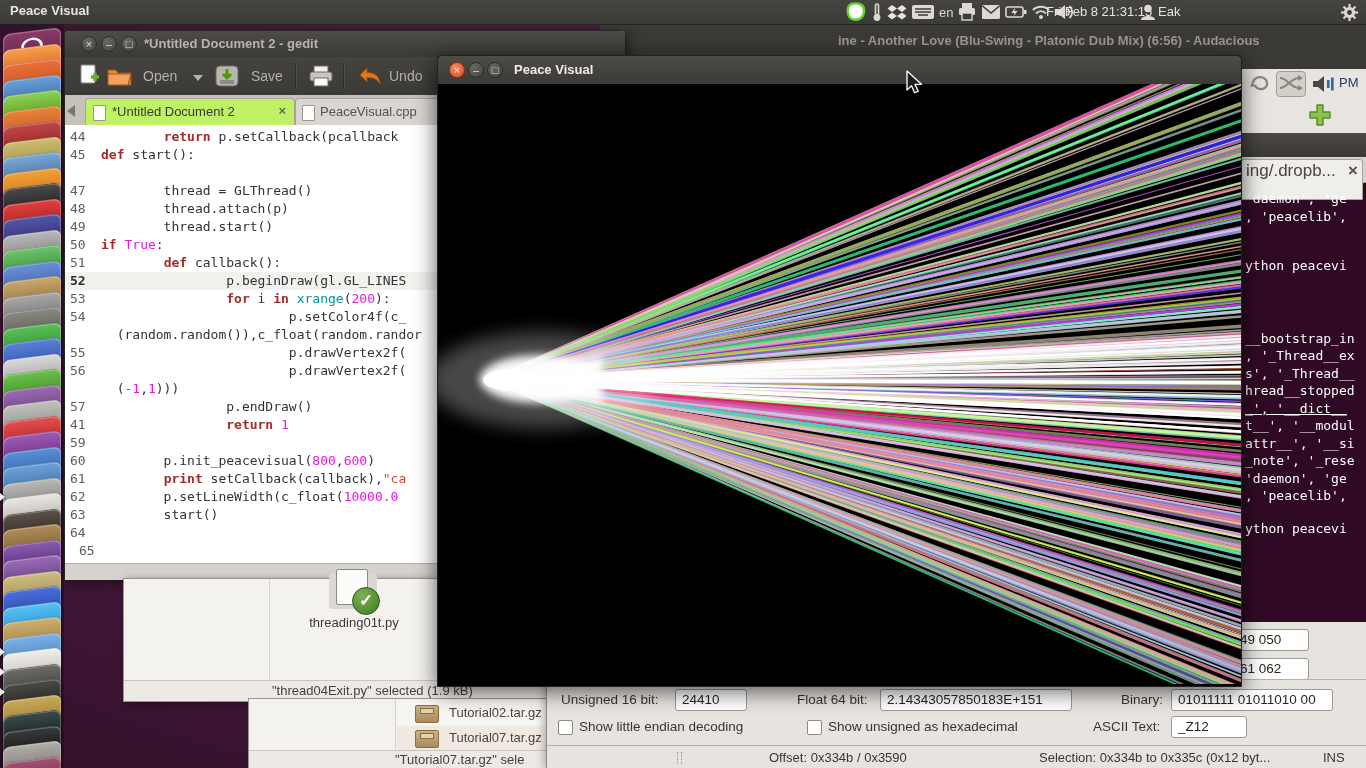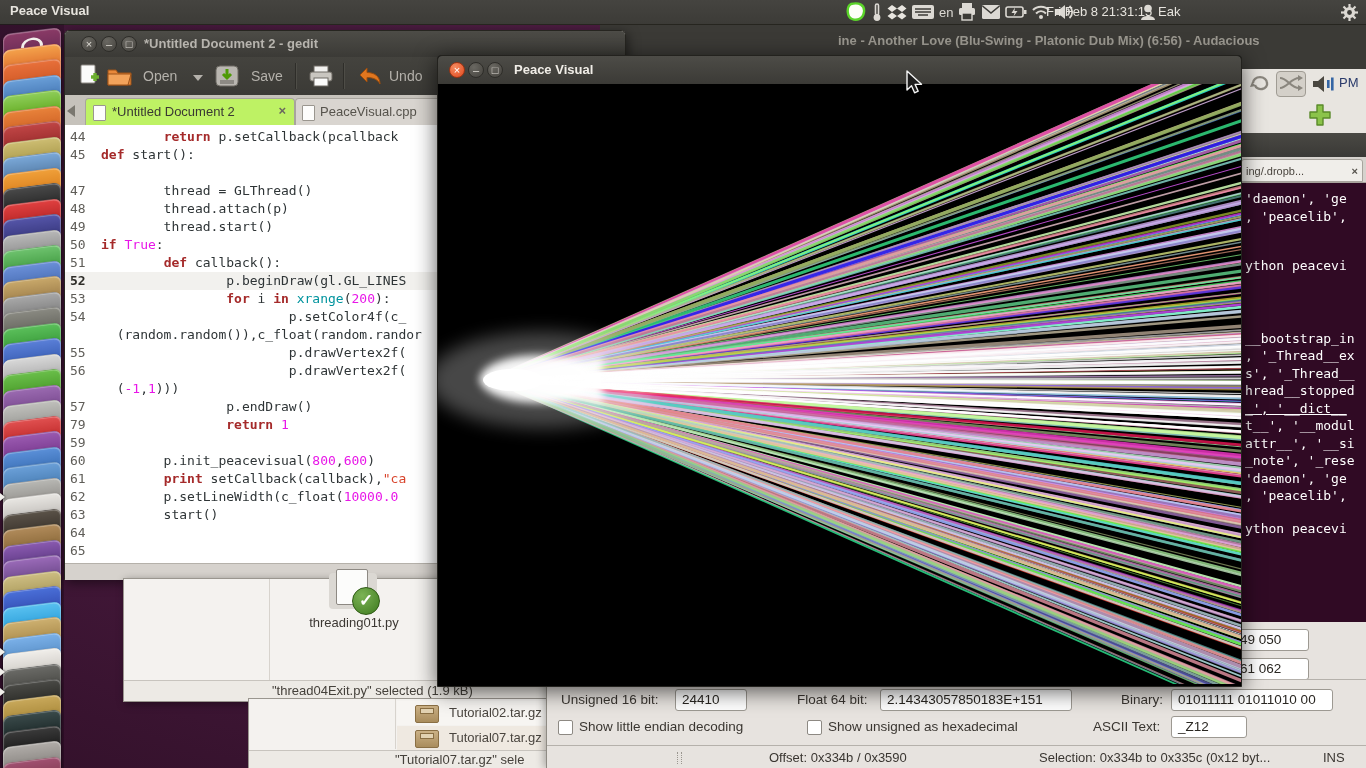--- a/index.html
+++ b/index.html
@@ -97,22 +97,22 @@
   .hex-input{position:absolute;height:22px;background:#fff;border:1px solid #9d9992;border-radius:3px;
     font-size:13.5px;color:#2a2722;font-family:"Liberation Sans",sans-serif;padding:0 0 0 6px;box-sizing:border-box;overflow:hidden;white-space:nowrap;line-height:20px;}
   .checkbox{position:absolute;width:13px;height:13px;background:#fff;border:1px solid #8d8983;border-radius:2px;}
   #hex-status{position:absolute;left:0;bottom:0;width:100%;height:23px;background:#e7e3df;border-top:1px solid #b5b1ab;font-size:13px;color:#3a3631;}
   .grip{position:absolute;top:6px;width:3px;height:12px;border-left:1px dotted #9a968f;border-right:1px dotted #9a968f;}
 
   
   #terminal{left:1240px;top:133px;width:126px;height:489px;z-index:9;background:#300a24;border-left:1px solid #262520;}
   #term-titlebar{position:absolute;left:0;top:0;width:100%;height:24px;background:linear-gradient(#4a4944,#3a3936);}
   #term-tabbar{position:absolute;left:0;top:24px;width:100%;height:25px;background:#d6d2cd;border-bottom:1px solid #a8a49d;}
-  #term-tab{position:absolute;left:0px;top:2px;width:122px;height:23px;background:#f0eeea;border:1px solid #a8a49d;border-radius:3px 3px 0 0;
-    font-size:11px;color:#4a453f;line-height:22px;padding-left:4px;box-sizing:border-box;}
+  #term-tab{position:absolute;left:0px;top:2px;width:122px;height:41px;background:#f0eeea;border:1px solid #a8a49d;border-radius:3px 3px 0 0;
+    font-size:17px;color:#4a453f;line-height:22px;padding-left:4px;box-sizing:border-box;}
   #term-tab .x{position:absolute;right:4px;top:0;font-weight:bold;color:#55524c;}
   .tline{position:absolute;left:4px;font-size:13px;color:#ffffff;white-space:pre;font-family:"DejaVu Sans Mono",monospace;}
 
   
   #pv{left:437px;top:55px;width:803px;height:630px;z-index:20;background:#000;
     border:1px solid #23221e;box-shadow:0 4px 22px rgba(0,0,0,.65);border-radius:4px 4px 0 0;}
   #pv .titlebar{height:28px;}
   #pv-canvas{position:absolute;left:0;top:28px;width:803px;height:600px;background:#000;overflow:hidden;}
   #pv-canvas svg{position:absolute;left:0;top:0;}
 
@@ -206,28 +206,28 @@
         <div class="crow" style="top: 111px;"><span class="cnum">50</span><span class="ctext"><span class="c-k">if</span><span> </span><span class="c-n">True</span><span>:</span></span></div>
         <div class="crow" style="top: 129px;"><span class="cnum">51</span><span class="ctext"><span>        </span><span class="c-k">def</span><span> callback():</span></span></div>
         <div class="crow cur" style="top: 147px;"><span class="cnum b">52</span><span class="ctext"><span>                p.beginDraw(gl.GL_LINES</span></span></div>
         <div class="crow" style="top: 165px;"><span class="cnum">53</span><span class="ctext"><span>                </span><span class="c-k">for</span><span> i </span><span class="c-k">in</span><span> </span><span class="c-b">xrange</span><span>(</span><span class="c-n">200</span><span>):</span></span></div>
         <div class="crow" style="top: 183px;"><span class="cnum">54</span><span class="ctext"><span>                        p.setColor4f(c_</span></span></div>
         <div class="crow" style="top: 201px;"><span class="cnum"></span><span class="ctext"><span>  (random.random()),c_float(random.randor</span></span></div>
         <div class="crow" style="top: 219px;"><span class="cnum">55</span><span class="ctext"><span>                        p.drawVertex2f(</span></span></div>
         <div class="crow" style="top: 237px;"><span class="cnum">56</span><span class="ctext"><span>                        p.drawVertex2f(</span></span></div>
         <div class="crow" style="top: 255px;"><span class="cnum"></span><span class="ctext"><span>  (</span><span class="c-n">-1</span><span>,</span><span class="c-n">1</span><span>)))</span></span></div>
         <div class="crow" style="top: 273px;"><span class="cnum">57</span><span class="ctext"><span>                p.endDraw()</span></span></div>
-        <div class="crow" style="top: 291px;"><span class="cnum">79</span><span class="ctext"><span>                </span><span class="c-k">return</span><span> </span><span class="c-n">1</span></span></div>
+        <div class="crow" style="top: 291px;"><span class="cnum">41</span><span class="ctext"><span>                </span><span class="c-k">return</span><span> </span><span class="c-n">1</span></span></div>
         <div class="crow" style="top: 309px;"><span class="cnum">59</span><span class="ctext"></span></div>
         <div class="crow" style="top: 327px;"><span class="cnum">60</span><span class="ctext"><span>        p.init_peacevisual(</span><span class="c-n">800</span><span>,</span><span class="c-n">600</span><span>)</span></span></div>
         <div class="crow" style="top: 345px;"><span class="cnum">61</span><span class="ctext"><span>        </span><span class="c-k">print</span><span> setCallback(callback),</span><span class="c-s">"ca</span></span></div>
         <div class="crow" style="top: 363px;"><span class="cnum">62</span><span class="ctext"><span>        p.setLineWidth(c_float(</span><span class="c-n">10000.0</span></span></div>
         <div class="crow" style="top: 381px;"><span class="cnum">63</span><span class="ctext"><span>        start()</span></span></div>
         <div class="crow" style="top: 399px;"><span class="cnum">64</span><span class="ctext"></span></div>
-        <div class="crow" style="top: 417px;"><span class="cnum">65</span><span class="ctext"></span></div>
+        <div class="crow" style="top: 417px; margin-left: 9px;"><span class="cnum">65</span><span class="ctext"></span></div>
       </div>
     <div id="gedit-bottom"></div>
   </div>
 
   <div id="fm1" class="abs">
     <div id="fm1-divider"></div>
     <div id="file-icon-sel"></div>
     <div id="file-icon"></div>
     <div id="file-check">✓</div>
     <div id="file-label" class="nowrap">threading01t.py</div>

